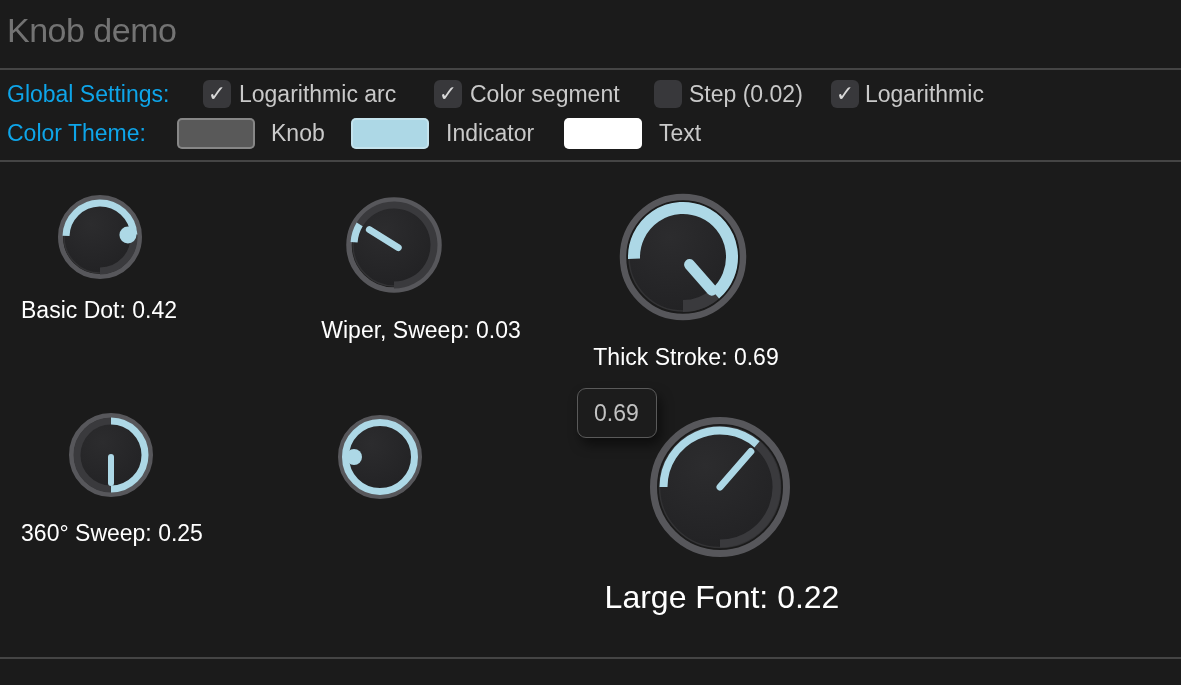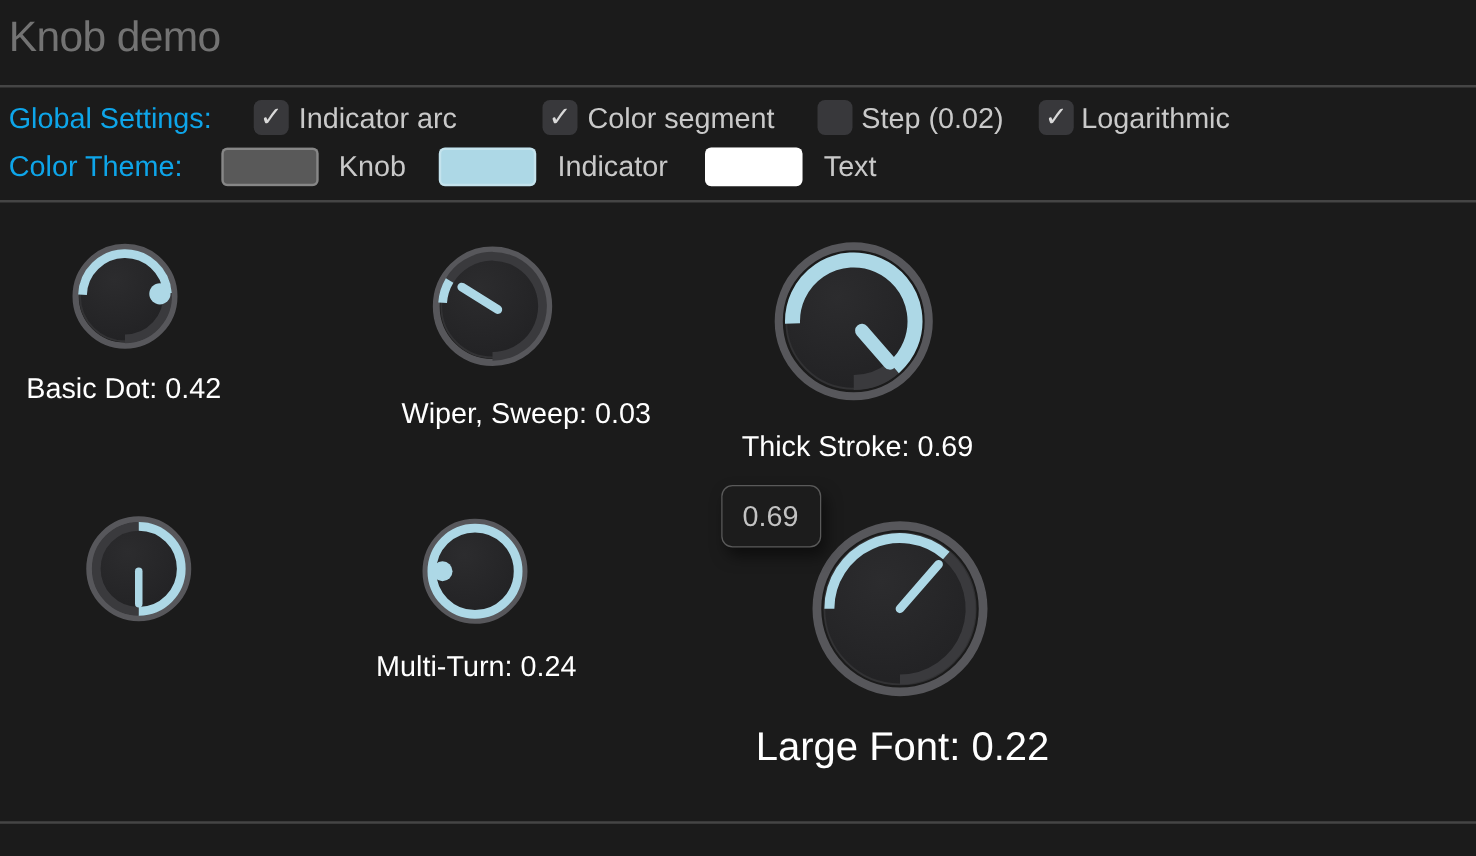--- a/index.html
+++ b/index.html
@@ -42,21 +42,21 @@
 <body>
 
 <div class="title">Knob demo</div>
 <div class="sep" style="top:68px"></div>
 
 <div class="row-label" style="left:7px;top:81px">Global Settings:</div>
 
 <div class="checkbox" style="left:203px;top:80px">
   <span class="mark">✓</span>
 </div>
-<div class="ctrl-label" style="left:239px;top:81px">Indicator arc</div>
+<div class="ctrl-label" style="left:239px;top:81px">Logarithmic arc</div>
 
 <div class="checkbox" style="left:434px;top:80px">
   <span class="mark">✓</span>
 </div>
 <div class="ctrl-label" style="left:470px;top:81px">Color segment</div>
 
 <div class="checkbox unchecked" style="left:654px;top:80px">
   <span class="mark">✓</span>
 </div>
 <div class="ctrl-label" style="left:689px;top:81px">Step (0.02)</div>
@@ -128,33 +128,33 @@
           <stop offset="0%" stop-color="#2c2c2e"></stop>
           <stop offset="100%" stop-color="#212123"></stop>
         </radialGradient>
       </defs>
       <circle cx="44" cy="44" r="39.5" fill="none" stroke="#57575b" stroke-width="5"></circle>
       <circle cx="44" cy="44" r="36" fill="url(#kg3)" stroke="#323234" stroke-width="1.5"></circle>
       <path d="M44.00 78.00A34 34 0 0 1 44.00 10.00" fill="none" stroke="#3a3a3d" stroke-width="7"></path>
       <path d="M44.00 10.00A34 34 0 0 1 44.00 78.00" fill="none" stroke="#add8e6" stroke-width="7"></path>
       <line x1="44.00" y1="46.00" x2="44.00" y2="72.00" stroke="#add8e6" stroke-width="6" stroke-linecap="round"></line>
     </svg>
+    <div class="knob-label" style="left: 112px; top: 520px; font-size: 23px;">360° Sweep: 0.25</div>
     <svg width="88" height="88" viewBox="0 0 88 88" style="position: absolute; left: 336px; top: 413px;">
       <defs>
         <radialGradient id="kg4" cx="38%" cy="32%" r="78%">
           <stop offset="0%" stop-color="#2c2c2e"></stop>
           <stop offset="100%" stop-color="#212123"></stop>
         </radialGradient>
       </defs>
       <circle cx="44" cy="44" r="39.5" fill="none" stroke="#57575b" stroke-width="5"></circle>
       <circle cx="44" cy="44" r="36" fill="url(#kg4)" stroke="#323234" stroke-width="1.5"></circle>
       <circle cx="44" cy="44" r="34.5" fill="none" stroke="#add8e6" stroke-width="7"></circle>
       <circle cx="18.00" cy="44.00" r="8" fill="#add8e6"></circle>
     </svg>
-    <div class="knob-label" style="left: 381px; top: 520px; font-size: 23px;">Multi-Turn: 0.24</div>
     <svg width="146" height="146" viewBox="0 0 146 146" style="position: absolute; left: 647px; top: 414px;">
       <defs>
         <radialGradient id="kg5" cx="38%" cy="32%" r="78%">
           <stop offset="0%" stop-color="#2c2c2e"></stop>
           <stop offset="100%" stop-color="#212123"></stop>
         </radialGradient>
       </defs>
       <circle cx="73" cy="73" r="66.5" fill="none" stroke="#57575b" stroke-width="7"></circle>
       <circle cx="73" cy="73" r="60.5" fill="url(#kg5)" stroke="#323234" stroke-width="1.5"></circle>
       <path d="M110.07 30.36A56.5 56.5 0 0 1 73.00 129.50" fill="none" stroke="#3a3a3d" stroke-width="8"></path>

